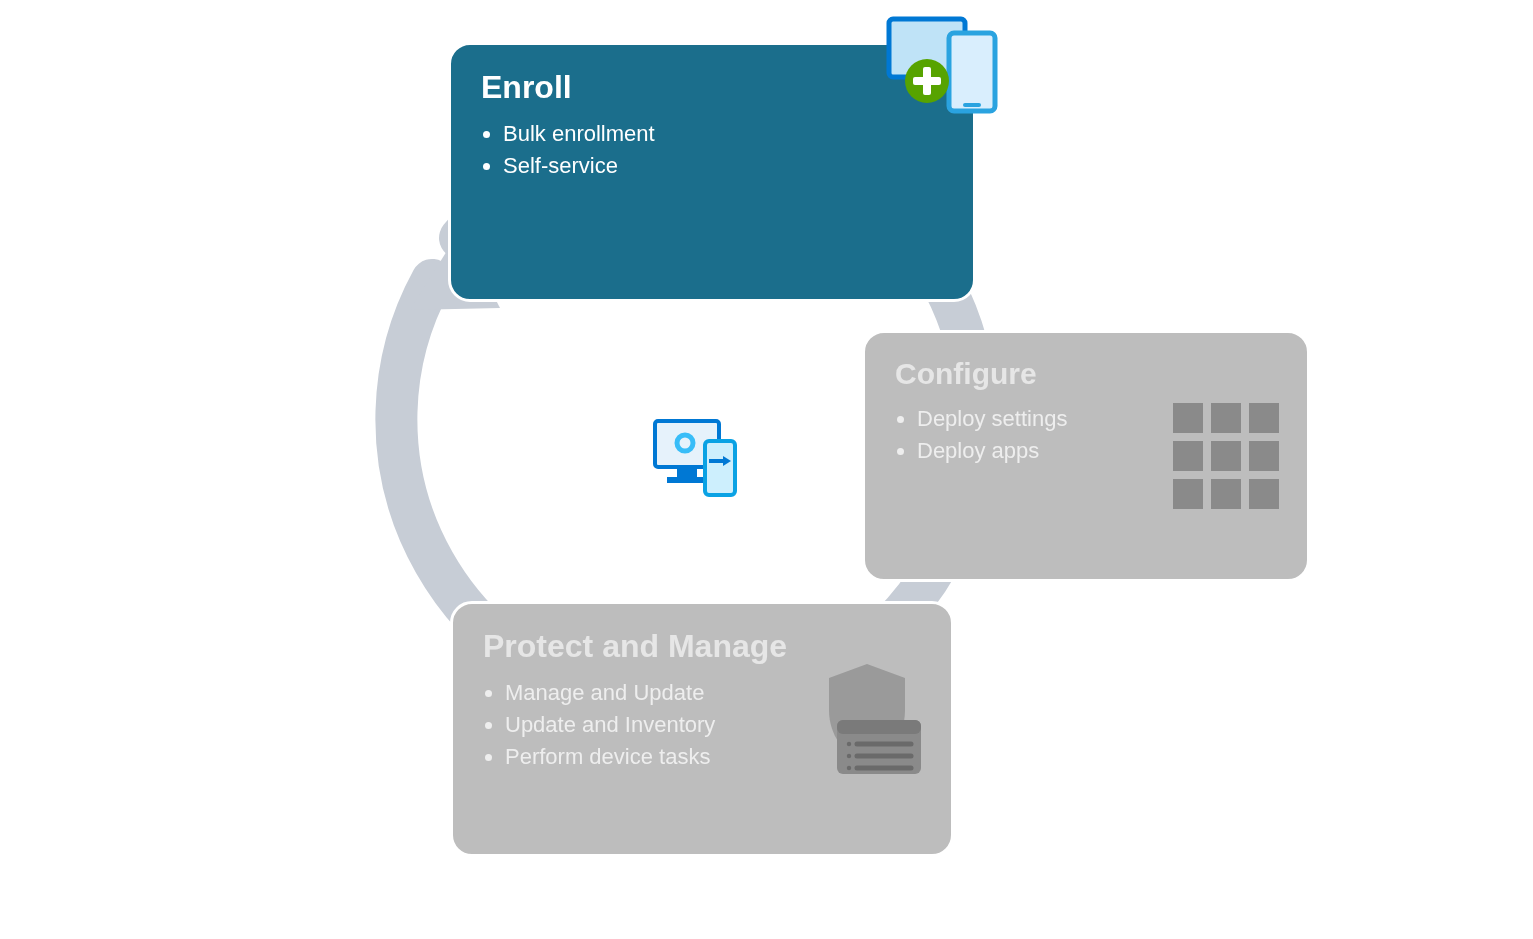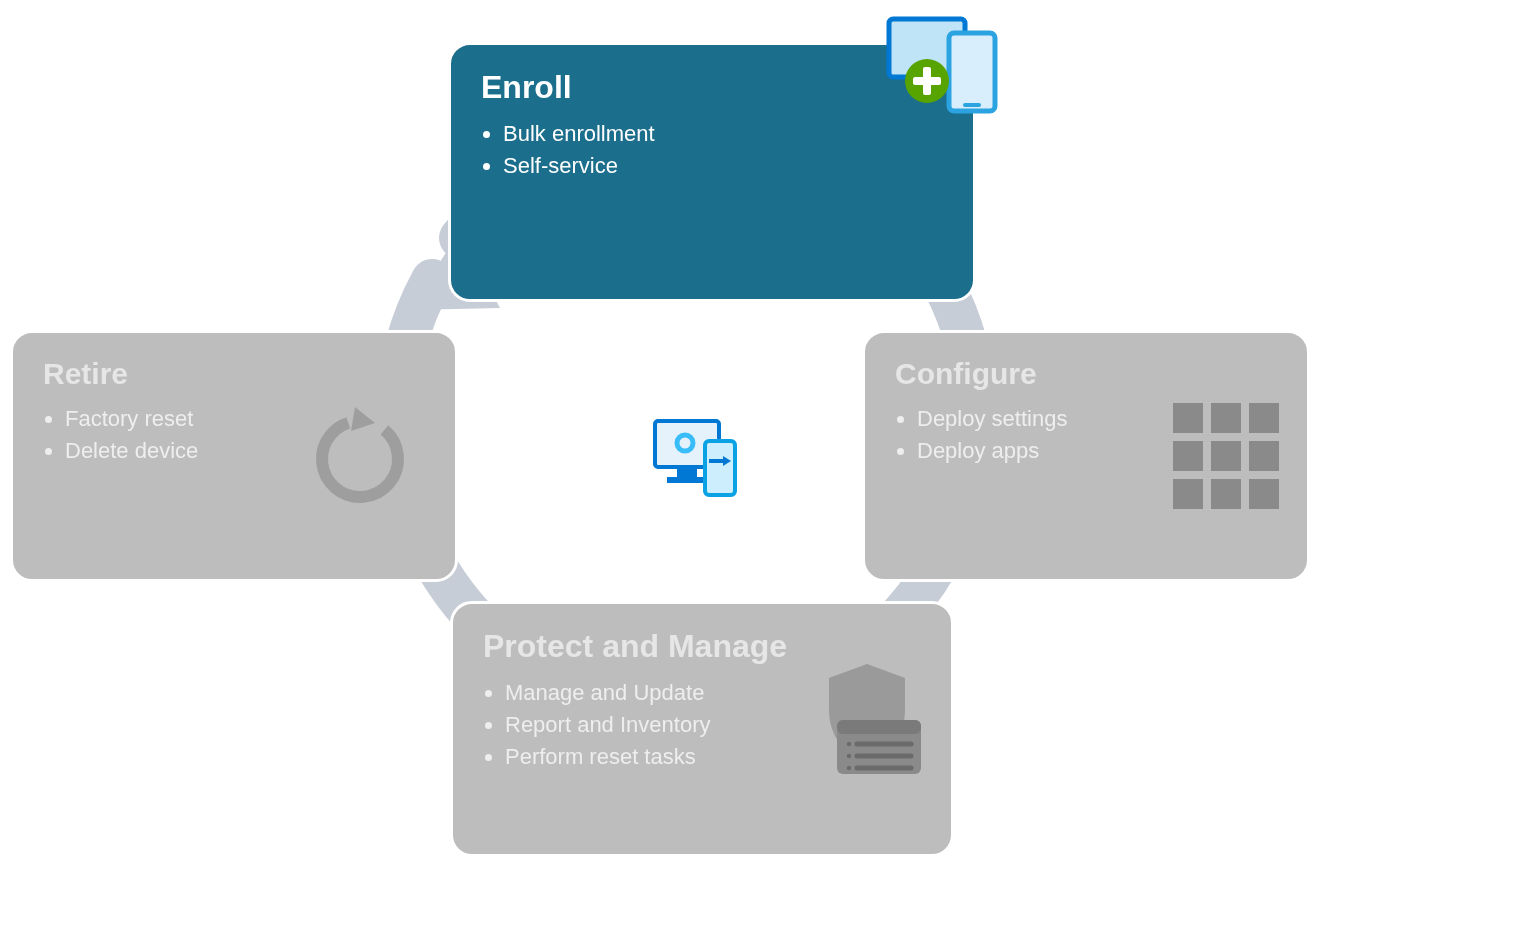--- a/index.html
+++ b/index.html
@@ -110,49 +110,36 @@
         <rect x="40" y="52" width="8" height="28" rx="2" fill="#fff"></rect>
         <rect x="30" y="62" width="28" height="8" rx="2" fill="#fff"></rect>
       </svg>
     </div>
   </div>
 
   <div class="card inactive protect">
     <h2>Protect and Manage</h2>
     <ul>
       <li>Manage and Update</li>
-      <li>Report and Inventory</li>
-      <li>Perform reset tasks</li>
+      <li>Update and Inventory</li>
+      <li>Perform device tasks</li>
     </ul>
     <div class="icon">
       <svg width="120" height="120" viewBox="0 0 120 120">
 
         <path d="M60 4 L98 18 V50 C98 78 80 96 60 106 C40 96 22 78 22 50 V18 Z" fill="#9a9a9a"></path>
 
         <rect x="30" y="60" width="84" height="54" rx="6" fill="#8a8a8a"></rect>
         <rect x="30" y="60" width="84" height="14" rx="6" fill="#7a7a7a"></rect>
         <g stroke="#6a6a6a" stroke-width="5" stroke-linecap="round">
           <circle cx="42" cy="84" r="2.2" fill="#6a6a6a" stroke="none"></circle>
           <line x1="50" y1="84" x2="104" y2="84"></line>
           <circle cx="42" cy="96" r="2.2" fill="#6a6a6a" stroke="none"></circle>
           <line x1="50" y1="96" x2="104" y2="96"></line>
           <circle cx="42" cy="108" r="2.2" fill="#6a6a6a" stroke="none"></circle>
           <line x1="50" y1="108" x2="104" y2="108"></line>
         </g>
       </svg>
     </div>
   </div>
 
-  <div class="card inactive retire">
-    <h2>Retire</h2>
-    <ul>
-      <li>Factory reset</li>
-      <li>Delete device</li>
-    </ul>
-    <div class="icon">
-      <svg width="110" height="110" viewBox="0 0 110 110">
-        <circle cx="55" cy="58" r="38" fill="none" stroke="#9e9e9e" stroke-width="12" stroke-dasharray="200 60" transform="rotate(-50 55 58)"></circle>
-        <path d="M50 6 L70 22 L46 30 Z" fill="#9e9e9e"></path>
-      </svg>
-    </div>
-  </div>
 
 </div>
 
 </body></html>

